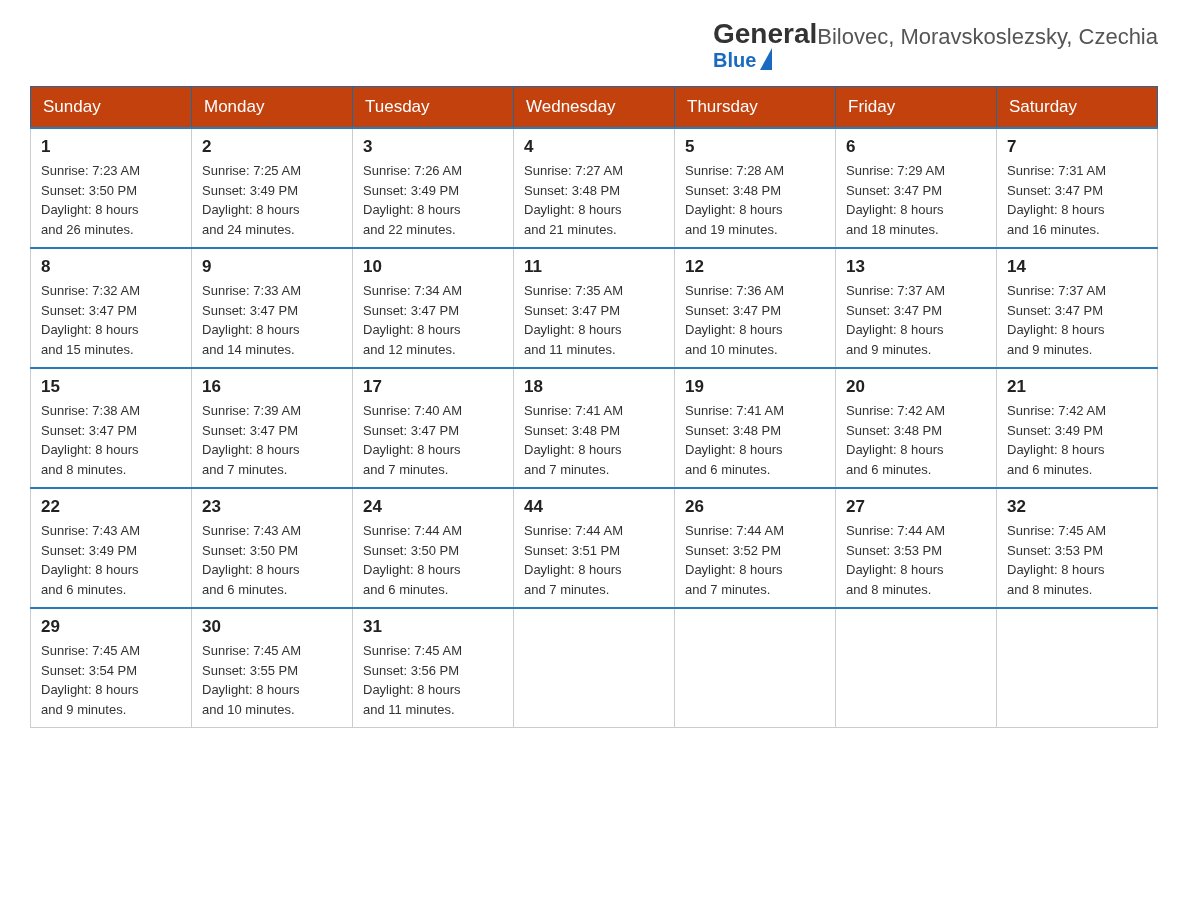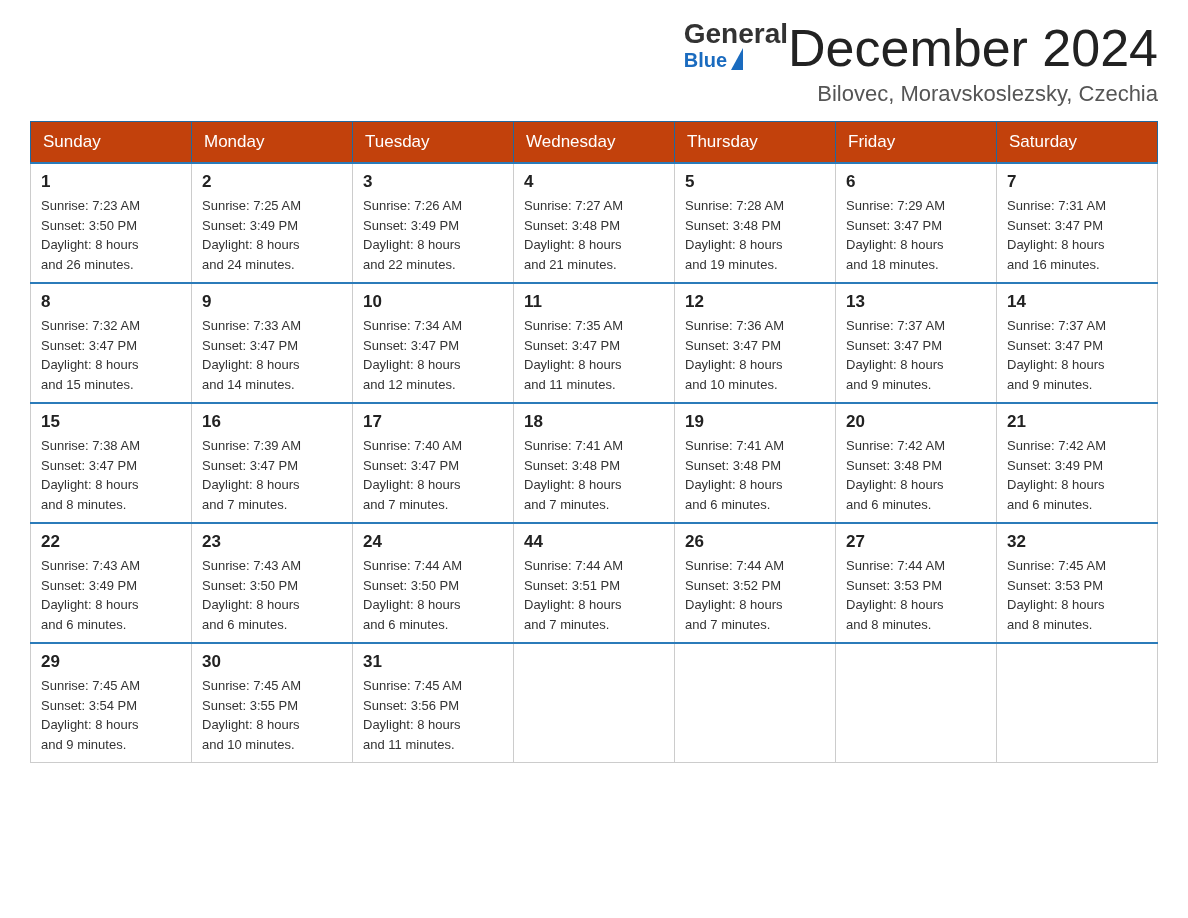--- a/index.html
+++ b/index.html
@@ -104,21 +104,20 @@
 
 <div class="header-area">
   <div class="logo">
     <div class="logo-general">General</div>
     <div class="logo-blue">
       <span>Blue</span>
       <div class="logo-triangle"></div>
     </div>
   </div>
   <div class="title-area">
-    <div class="month-title">December 2024</div>
     <div class="location-title">Bilovec, Moravskoslezsky, Czechia</div>
   </div>
 </div>
 
 <table class="calendar">
   <thead>
     <tr>
 
     <th>Sunday</th>
         <th>Monday</th>

